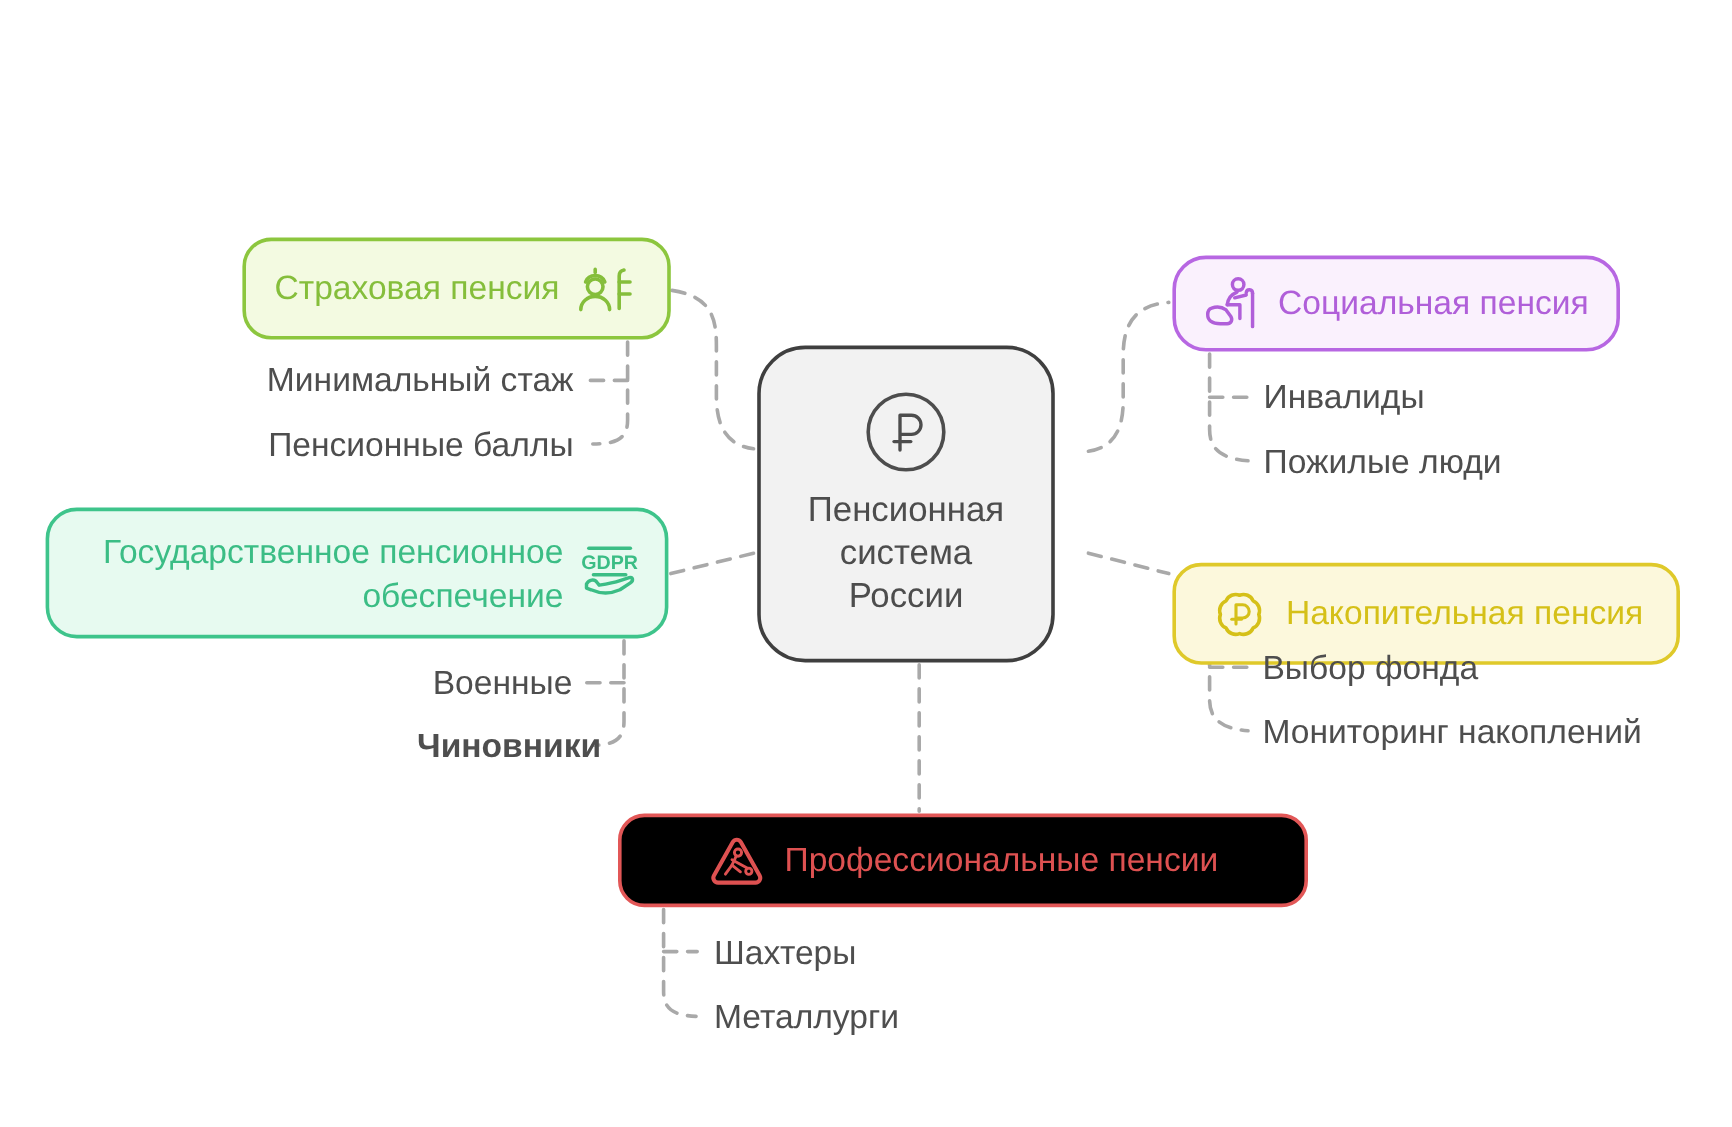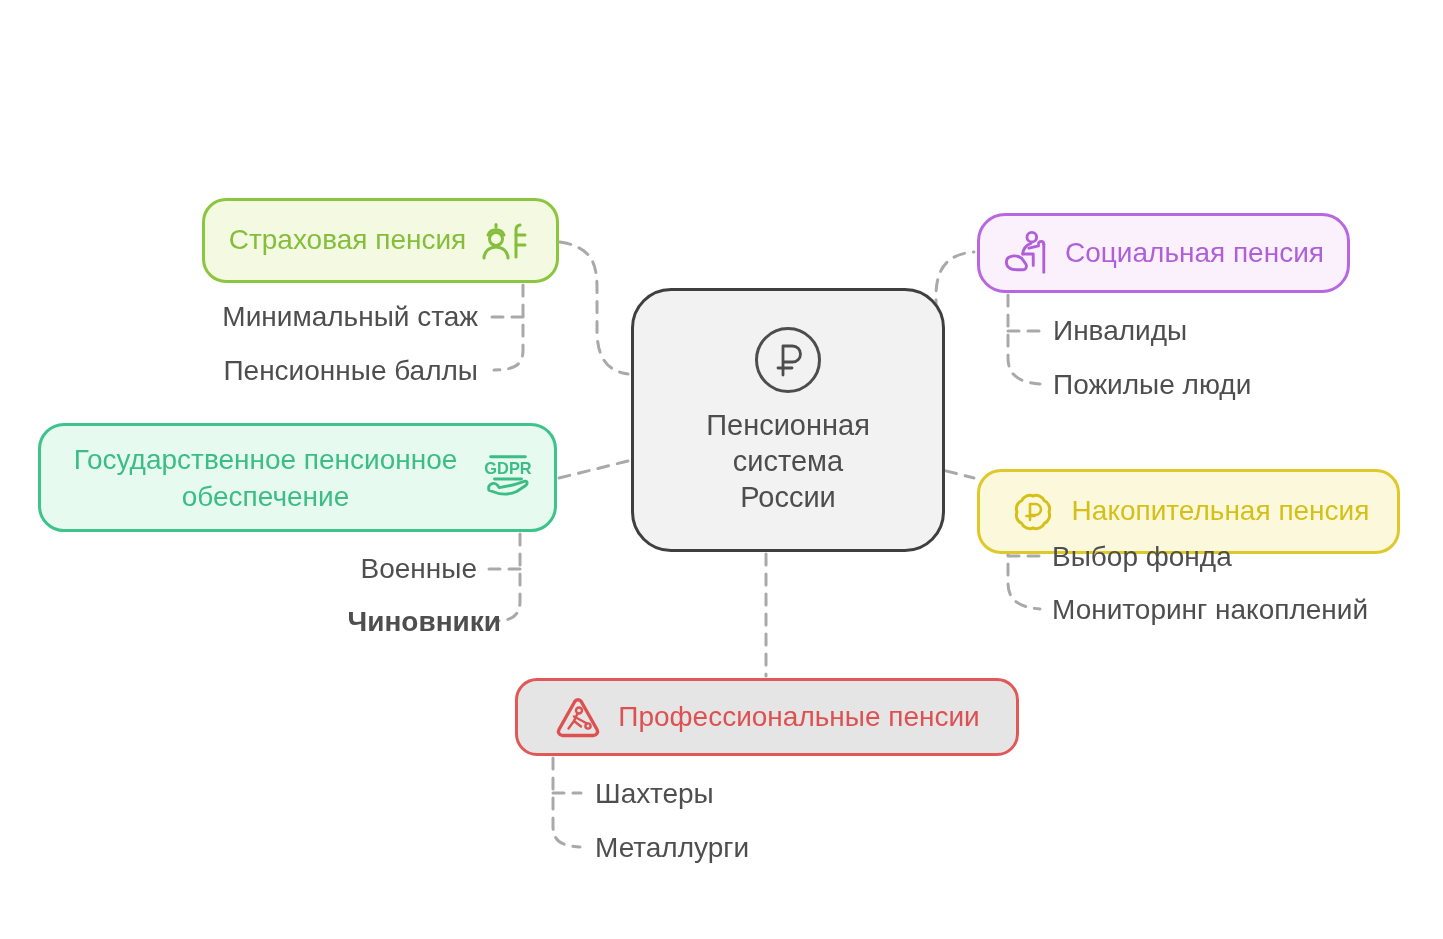--- a/index.html
+++ b/index.html
@@ -11,48 +11,48 @@
   .connector{fill:none;stroke:#A9A9A9;stroke-width:3;stroke-dasharray:11 9;stroke-linecap:round;}
 
   .node{
     position:absolute;box-sizing:border-box;display:flex;align-items:center;justify-content:center;
     border:3px solid;background:#fff;font-size:28px;white-space:nowrap;
   }
   .node .label{line-height:1.3;}
   .node svg{flex:0 0 auto;display:block;}
 
   .central{
-    left:631px;top:288px;width:314px;height:264px;border-radius:40px;
+    left:631px;top:288px;width:248px;height:264px;border-radius:40px;
     flex-direction:column;gap:12px;
     border-color:#3F3F3F;background:#F2F2F2;color:#4D4D4D;
     font-size:29px;white-space:normal;text-align:center;
   }
   .central .label{line-height:36px;}
 
   .branch-insurance{
     left:202px;top:198px;width:357px;height:85px;border-radius:24px;gap:14px;
     border-color:#8CC63E;background:#F3FAE1;color:#85BE3B;
   }
   .branch-state{
     left:38px;top:423px;width:519px;height:109px;border-radius:26px;gap:12px;
     border-color:#3EC48B;background:#E7FAF0;color:#3BBD85;
     white-space:normal;
   }
-  .branch-state .label{width:408px;text-align:center;line-height:37px;}
+  .branch-state .label{width:408px;text-align:right;line-height:37px;}
   .branch-social{
     left:977px;top:213px;width:373px;height:80px;border-radius:28px;gap:14px;
     border-color:#B767E2;background:#FAF1FD;color:#B05FD9;
   }
   .branch-funded{
     left:977px;top:437px;width:423px;height:85px;border-radius:24px;gap:14px;
     border-color:#DFC92A;background:#FCF8DC;color:#D5C018;margin-top:32px;
   }
   .branch-professional{
-    left:515px;top:678px;width:504px;height:78px;border-radius:22px;gap:16px;
-    border-color:#E25757;background:#e5e5e5;color:#DE5151;
+    left:515px;top:678px;width:575px;height:78px;border-radius:22px;gap:16px;
+    border-color:#E25757;background:#000000;color:#DE5151;
   }
 
   .child-label{
     position:absolute;font-size:28px;color:#4E4E4E;white-space:nowrap;line-height:34px;
   }
 </style>
 </head>
 <body>
 
 <div class="canvas">

